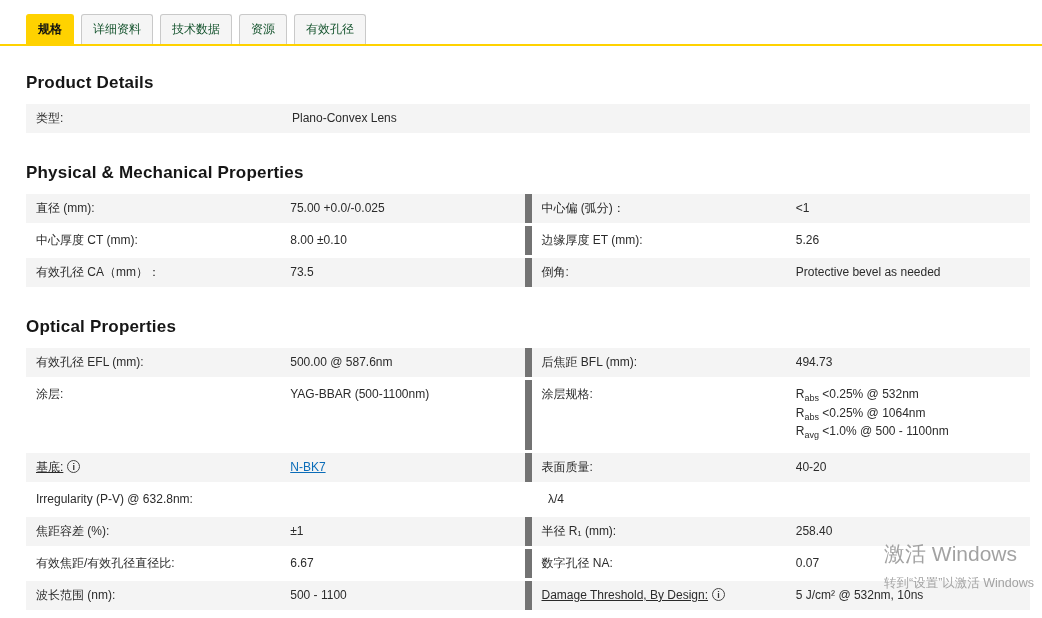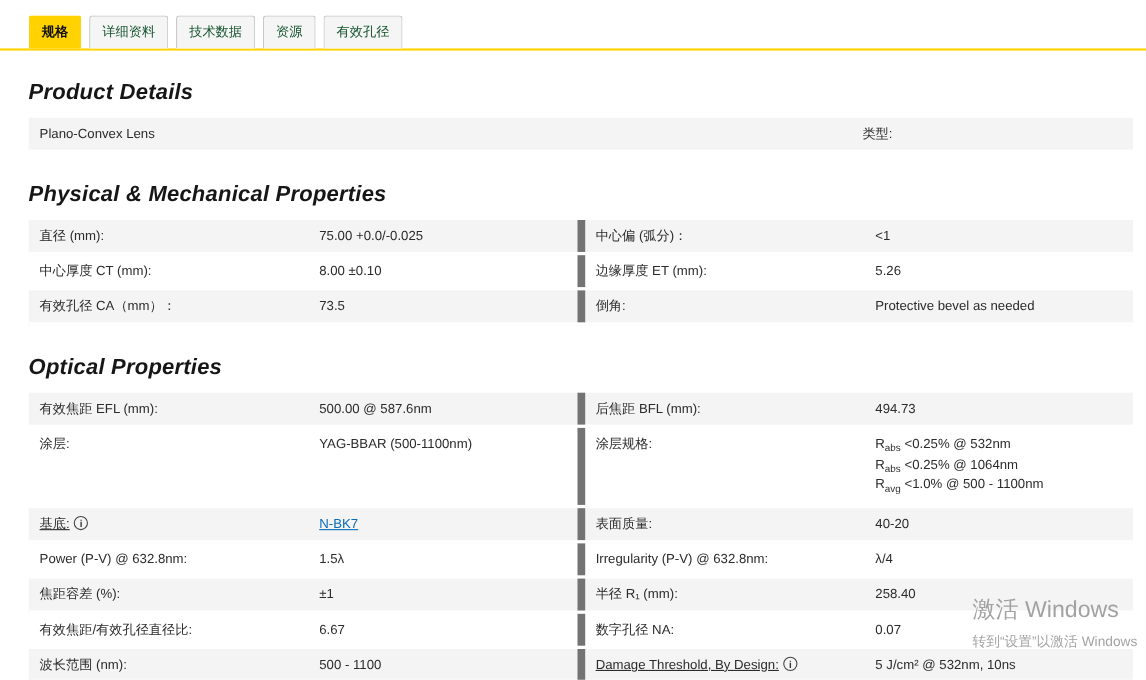--- a/index.html
+++ b/index.html
@@ -38,26 +38,25 @@
   .tab.active{
     background:var(--accent);
     border-color:var(--accent);
     font-weight:bold;
     color:#111;
   }
   .rule{height:2px;background:var(--accent);width:100%;}
   
   .content{padding:0 12px 0 26px;}
   h2.section-title{
-    font-size:20px;
+    font-size:17px;
     font-weight:bold;
     color:var(--heading);
     margin:27px 0 11px 0;
     letter-spacing:.2px;
-    font-style:italic;
   }
   .spec-table{width:100%;}
   .row{display:flex;border-bottom:3px solid #fff;}
   .spec-table .row:nth-child(odd){background:var(--row-shade);}
   .half{flex:1;display:flex;min-width:0;}
   .half + .half{border-left:7px solid #737373;}
   .cell{padding:7px 8px 7px 10px;font-size:12px;line-height:1.25;}
   .half .lbl{width:51%;}
   .half .val{width:49%;}
   
@@ -98,22 +97,22 @@
   <div class="tab">资源</div>
   <div class="tab">有效孔径</div>
 </div>
 <div class="rule"></div>
 
 <div class="content">
 
   <h2 class="section-title">Product Details</h2>
   <div class="spec-table">
     <div class="row single">
+      <div class="cell lbl">类型:</div>
       <div class="cell val">Plano-Convex Lens</div>
-      <div class="cell lbl">类型:</div>
     </div>
   </div>
 
   <h2 class="section-title">Physical &amp; Mechanical Properties</h2>
   <div class="spec-table">
     <div class="row">
       <div class="half">
         <div class="cell lbl">直径 (mm):</div>
         <div class="cell val">75.00 +0.0/-0.025</div>
       </div>
@@ -141,21 +140,21 @@
         <div class="cell lbl">倒角:</div>
         <div class="cell val">Protective bevel as needed</div>
       </div>
     </div>
   </div>
 
   <h2 class="section-title">Optical Properties</h2>
   <div class="spec-table">
     <div class="row">
       <div class="half">
-        <div class="cell lbl">有效焦距 EFL (mm):</div>
+        <div class="cell lbl">有效孔径 EFL (mm):</div>
         <div class="cell val">500.00 @ 587.6nm</div>
       </div>
       <div class="half">
         <div class="cell lbl">后焦距 BFL (mm):</div>
         <div class="cell val">494.73</div>
       </div>
     </div>
     <div class="row">
       <div class="half">
         <div class="cell lbl">涂层:</div>
@@ -179,24 +178,20 @@
           <a class="link">N-BK7</a>
         </div>
       </div>
       <div class="half">
         <div class="cell lbl">表面质量:</div>
         <div class="cell val">40-20</div>
       </div>
     </div>
     <div class="row">
       <div class="half">
-        <div class="cell lbl">Power (P-V) @ 632.8nm:</div>
-        <div class="cell val">1.5λ</div>
-      </div>
-      <div class="half">
         <div class="cell lbl">Irregularity (P-V) @ 632.8nm:</div>
         <div class="cell val">λ/4</div>
       </div>
     </div>
     <div class="row">
       <div class="half">
         <div class="cell lbl">焦距容差 (%):</div>
         <div class="cell val">±1</div>
       </div>
       <div class="half">

